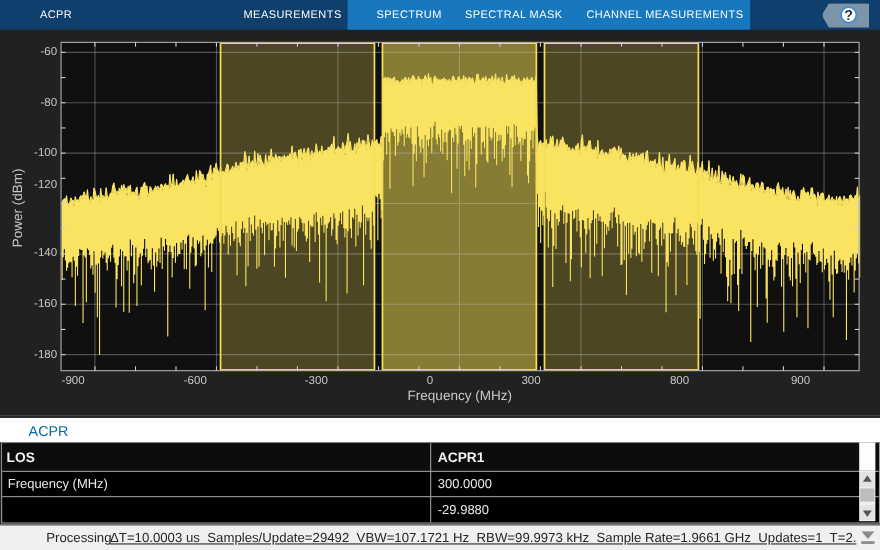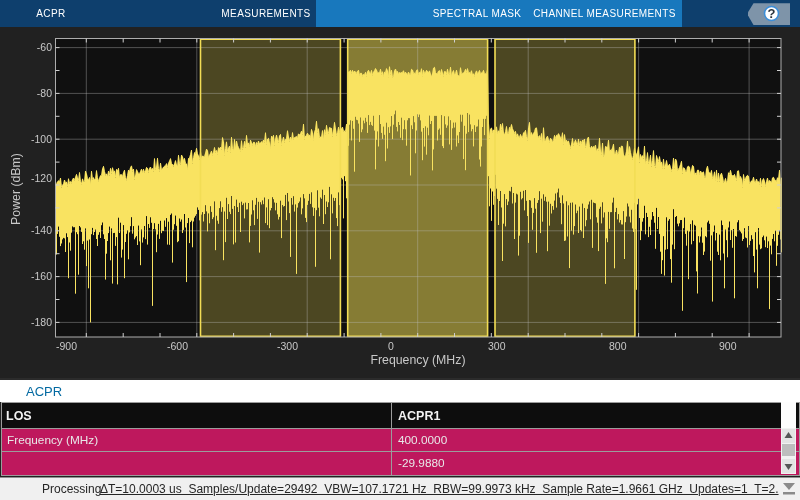--- a/index.html
+++ b/index.html
@@ -10,21 +10,21 @@
 #helpbtn{position:absolute;left:748px;top:3px;}
 #panel{position:absolute;left:0;top:27px;width:800px;height:351px;background:#212121;}
 .xt{position:absolute;width:60px;text-align:left;top:340px;color:#c8c8c8;font-size:10.5px;}
 .yt{position:absolute;width:50px;text-align:right;left:2px;color:#c8c8c8;font-size:10.5px;}
 #xlabel{position:absolute;left:318px;top:353px;width:200px;text-align:center;color:#c8c8c8;font-size:12.3px;}
 #ylabel{position:absolute;left:-31px;top:182px;width:94px;text-align:center;color:#c8c8c8;font-size:12.3px;
 transform:rotate(-90deg);}
 #acprbar{position:absolute;left:0px;top:378px;width:800px;height:21.5px;background:#fff;
 border-top:2px solid #2b2b2b;}
 #acprbar span{position:absolute;left:26px;top:4px;color:#0369a1;font-size:13px;}
-#tbl{position:absolute;left:1px;top:402px;width:797px;height:72px;background:#be185d;
+#tbl{position:absolute;left:1px;top:402px;width:797px;height:72px;background:#000000;
 border:1px solid #9c9c9c;}
 #tbl .hdr{position:absolute;left:0;top:0;width:100%;height:25px;background:#0d0d0d;
 border-bottom:1px solid #9c9c9c;}
 #tbl .hdr b{position:absolute;top:6px;color:#f2f2f2;font-size:12.5px;font-weight:bold;}
 #tbl .row1{position:absolute;left:0;top:26px;width:100%;height:22px;border-bottom:1px solid #9c9c9c;}
 #tbl .row2{position:absolute;left:0;top:49px;width:100%;height:21px;}
 #tbl .c{position:absolute;color:#e8e8e8;font-size:11.8px;top:4px;}
 #tbl .sep{position:absolute;left:389px;top:0;width:1px;height:100%;background:#9c9c9c;}
 #sb{position:absolute;left:781px;top:402px;width:15px;height:72px;}
 #status{position:absolute;left:0;top:477px;width:800px;height:23px;background:#f0f0f0;
@@ -125,55 +125,56 @@
       <line x1="55.5" y1="299.5" x2="59.5" y2="299.5"></line>
       <line x1="781.0" y1="299.5" x2="777.0" y2="299.5"></line>
       <line x1="55.5" y1="322.4" x2="59.5" y2="322.4"></line>
       <line x1="781.0" y1="322.4" x2="777.0" y2="322.4"></line>
     </g>
 </svg>
 <div id="tabs">
   <div class="hl"></div>
   <div class="tab" style="left:21px;width:60px;">ACPR</div>
   <div class="tab" style="left:206px;width:120px;">MEASUREMENTS</div>
-  <div class="tab" style="left:417px;width:120px;">SPECTRAL MASK</div>
+  <div class="tab" style="left:322px;width:100px;">SPECTRUM</div>
+  <div class="tab" style="left:407px;width:120px;">SPECTRAL MASK</div>
   <div class="tab" style="left:514px;width:181px;">CHANNEL MEASUREMENTS</div>
   <svg id="helpbtn" width="48" height="23" viewBox="0 0 48 23">
     <polygon points="-1,10.8 5.5,0.2 42,0.2 42,22 5.5,22" fill="#7e94a9"></polygon>
     <circle cx="23.5" cy="10.5" r="7" fill="#fff" stroke="#3c8ed8" stroke-width="1.6"></circle>
     <text x="23.5" y="15.2" font-size="13" font-weight="bold" fill="#2a333c" text-anchor="middle" font-family="Liberation Sans">?</text>
   </svg>
 </div>
 <div class="xt" style="left:56px">-900</div>
 <div class="xt" style="left:167px">-600</div>
 <div class="xt" style="left:277px">-300</div>
 <div class="xt" style="left:388px">0</div>
-<div class="xt" style="left:488px">300</div>
+<div class="xt" style="left:474px">300</div>
 <div class="xt" style="left:609px">800</div>
 <div class="xt" style="left:719px">900</div>
 <div class="yt" style="top:41px">-60</div>
 <div class="yt" style="top:87px">-80</div>
 <div class="yt" style="top:133px">-100</div>
-<div class="yt" style="top:172px">-120</div>
+<div class="yt" style="top:162px">-120</div>
 <div class="yt" style="top:224px">-140</div>
 <div class="yt" style="top:270px">-160</div>
 <div class="yt" style="top:316px">-180</div>
 <div id="xlabel">Frequency (MHz)</div>
 <div id="ylabel">Power (dBm)</div>
 <div id="acprbar">
     <span>ACPR</span>
   </div>
 <div id="tbl">
   <div class="hdr">
       <b style="left:4px">LOS</b>
       <b style="left:396px">ACPR1</b>
     </div>
   <div class="row1">
       <span class="c" style="left:5px">Frequency (MHz)</span>
-      <span class="c" style="left:396px">400.0000</span>
+      <span class="c" style="left:396px">300.0000</span>
     </div>
   <div class="row2">
       <span class="c" style="left:396px">-29.9880</span>
     </div>
   <div class="sep"></div>
 </div>
 <svg id="sb" width="15" height="72" viewBox="0 0 15 72">
   <rect x="0" y="0" width="15" height="26" fill="#fdfdfd"></rect>
   <rect x="0" y="26" width="15" height="46" fill="#f1f1f1"></rect>
   <rect x="1" y="27" width="13" height="14" fill="#e3e3e3"></rect>

